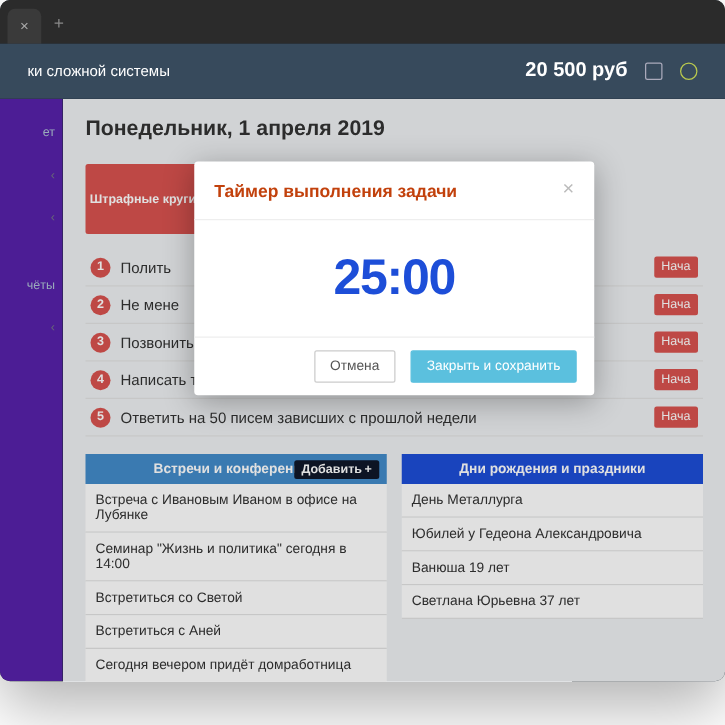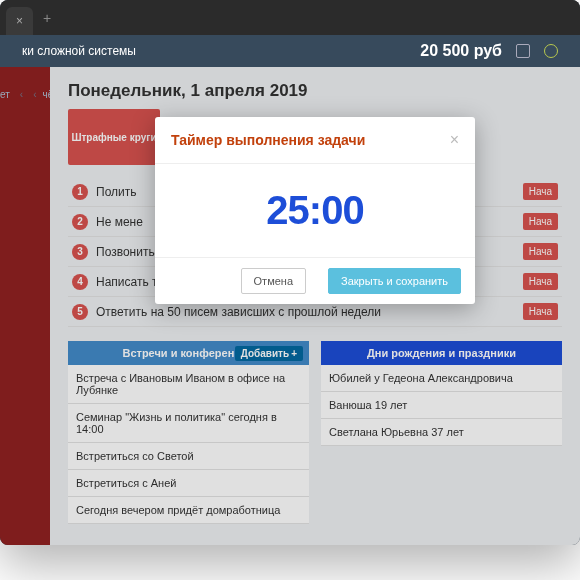--- a/index.html
+++ b/index.html
@@ -2,55 +2,55 @@
 <html><head>
 <meta charset="utf-8">
 <style>
 *{margin:0;padding:0;box-sizing:border-box;font-family:-apple-system,BlinkMacSystemFont,"Segoe UI",Arial,sans-serif}
 body{background:#fff;width:580px;height:580px;overflow:hidden}
 .window{width:580px;height:545px;background:#1e2a35;border-radius:8px;overflow:hidden;box-shadow:0 20px 50px rgba(0,0,0,.3);display:flex;flex-direction:column}
 .tabbar{height:35px;background:#2b2b2b;display:flex;align-items:center;padding:0 6px}
 .tab{height:28px;background:#3a3a3a;border-radius:6px 6px 0 0;display:flex;align-items:center;padding:0 10px;gap:8px;margin-top:7px}
 .tab-x{color:#aaa;font-size:12px;cursor:pointer}
 .tab-plus{color:#888;margin-left:10px;font-size:14px;cursor:pointer}
-.topband{height:32px;background:#374a5c;display:flex;align-items:center;padding:0 22px;color:#fff;font-size:12px;justify-content:space-between}
+.topband{height:44px;background:#374a5c;display:flex;align-items:center;padding:0 22px;color:#fff;font-size:12px;justify-content:space-between}
 .topband .right{display:flex;align-items:center;gap:14px}
 .balance{font-weight:700;font-size:16px}
 .icon-flag,.icon-bulb{width:14px;height:14px;display:inline-block}
 .icon-flag{border:1.5px solid #aab;border-radius:2px}
 .icon-bulb{border:1.5px solid #b9c94e;border-radius:50%}
 .body{flex:1;display:flex;overflow:hidden}
-.sidebar{width:50px;background:#7f1d1d;display:flex;flex-direction:row;padding-top:10px;color:#8a9aa8;font-size:10px}
+.sidebar{width:50px;background:#4c1d95;display:flex;flex-direction:column;padding-top:10px;color:#8a9aa8;font-size:10px}
 .side-item{height:34px;display:flex;align-items:center;justify-content:flex-end;padding-right:6px;cursor:pointer}
 .side-item.chev::after{content:"‹";color:#667;margin-left:4px}
 .side-lbl{font-size:10px;color:#9ab}
 .main{flex:1;background:#eef1f3;padding:14px 18px;overflow-y:auto;font-size:12px;color:#333;position:relative}
-.date-h{font-size:17px;font-weight:700;color:#333;margin-bottom:8px}
+.date-h{font-size:17px;font-weight:700;color:#333;margin-bottom:18px}
 .row-top{display:flex;gap:12px;margin-bottom:12px}
 .penalty{background:#d9534f;color:#fff;width:92px;height:56px;display:flex;align-items:center;justify-content:center;text-align:center;font-size:10px;font-weight:700;border-radius:2px;line-height:1.3}
 .tasklist{margin-top:6px}
 .task{display:flex;align-items:center;padding:6px 4px;border-bottom:1px solid #e3e3e3;gap:8px}
 .num{width:16px;height:16px;border-radius:50%;background:#d9534f;color:#fff;font-size:10px;display:flex;align-items:center;justify-content:center;font-weight:700;flex-shrink:0}
 .task-txt{flex:1;font-size:12px;color:#333}
 .start-btn{background:#d9534f;color:#fff;font-size:10px;padding:3px 6px;border-radius:2px;cursor:pointer}
 .cols{display:flex;gap:12px;margin-top:14px}
 .col{flex:1}
 .col-h{padding:6px 10px;font-size:11px;font-weight:600;text-align:center;color:#fff;display:flex;align-items:center;justify-content:center;position:relative}
 .col-h.blue{background:#428bca}
 .col-h.yellow{background:#1d4ed8}
-.add-btn{position:absolute;right:6px;background:#0369a1;font-size:10px;padding:2px 6px;border-radius:2px;cursor:pointer;display:flex;align-items:flex-start;gap:2px}
+.add-btn{position:absolute;right:6px;background:#0f172a;font-size:10px;padding:2px 6px;border-radius:2px;cursor:pointer;display:flex;align-items:flex-start;gap:2px}
 .li{padding:7px 8px;border-bottom:1px solid #e3e3e3;font-size:11px;color:#333;background:#fff}
 .overlay{position:absolute;inset:0;background:rgba(0,0,0,.12);display:flex;align-items:flex-start;justify-content:center;padding-top:50px}
 .modal{width:320px;background:#fff;border-radius:3px;box-shadow:0 5px 25px rgba(0,0,0,.3)}
 .modal-h{padding:14px 16px;border-bottom:1px solid #eee;display:flex;justify-content:space-between;align-items:center}
 .modal-t{font-size:14px;font-weight:600;color:#c2410c}
 .modal-x{color:#bbb;cursor:pointer;font-size:16px}
 .modal-b{padding:24px 0;text-align:center}
 .timer{font-size:40px;font-weight:800;color:#1d4ed8;letter-spacing:-1px}
-.modal-f{padding:10px 14px;border-top:1px solid #eee;display:flex;justify-content:flex-end;gap:22px}
+.modal-f{padding:10px 14px;border-top:1px solid #eee;display:flex;justify-content:flex-end;gap:12px}
 .btn{padding:6px 12px;font-size:11px;border-radius:2px;cursor:pointer;border:1px solid #ccc;background:#fff;color:#555}
 .btn.primary{background:#5bc0de;border-color:#5bc0de;color:#fff}
 </style>
 </head>
 <body>
 
 <div class="window">
   <div class="tabbar">
     <div class="tab">
       <span class="tab-x">×</span>
@@ -128,20 +128,21 @@
           <div class="li">Встреча с Ивановым Иваном в офисе на Лубянке</div>
           <div class="li">Семинар "Жизнь и политика" сегодня в 14:00</div>
           <div class="li">Встретиться со Светой</div>
           <div class="li">Встретиться с Аней</div>
           <div class="li">Сегодня вечером придёт домработница</div>
         </div>
         <div class="col">
           <div class="col-h yellow">
             <span>Дни рождения и праздники</span>
           </div>
+          <div class="li">День Металлурга</div>
           <div class="li">Юбилей у Гедеона Александровича</div>
           <div class="li">Ванюша 19 лет</div>
           <div class="li">Светлана Юрьевна 37 лет</div>
         </div>
       </div>
 
       <div class="overlay">
         <div class="modal">
           <div class="modal-h">
             <span class="modal-t">Таймер выполнения задачи</span>

